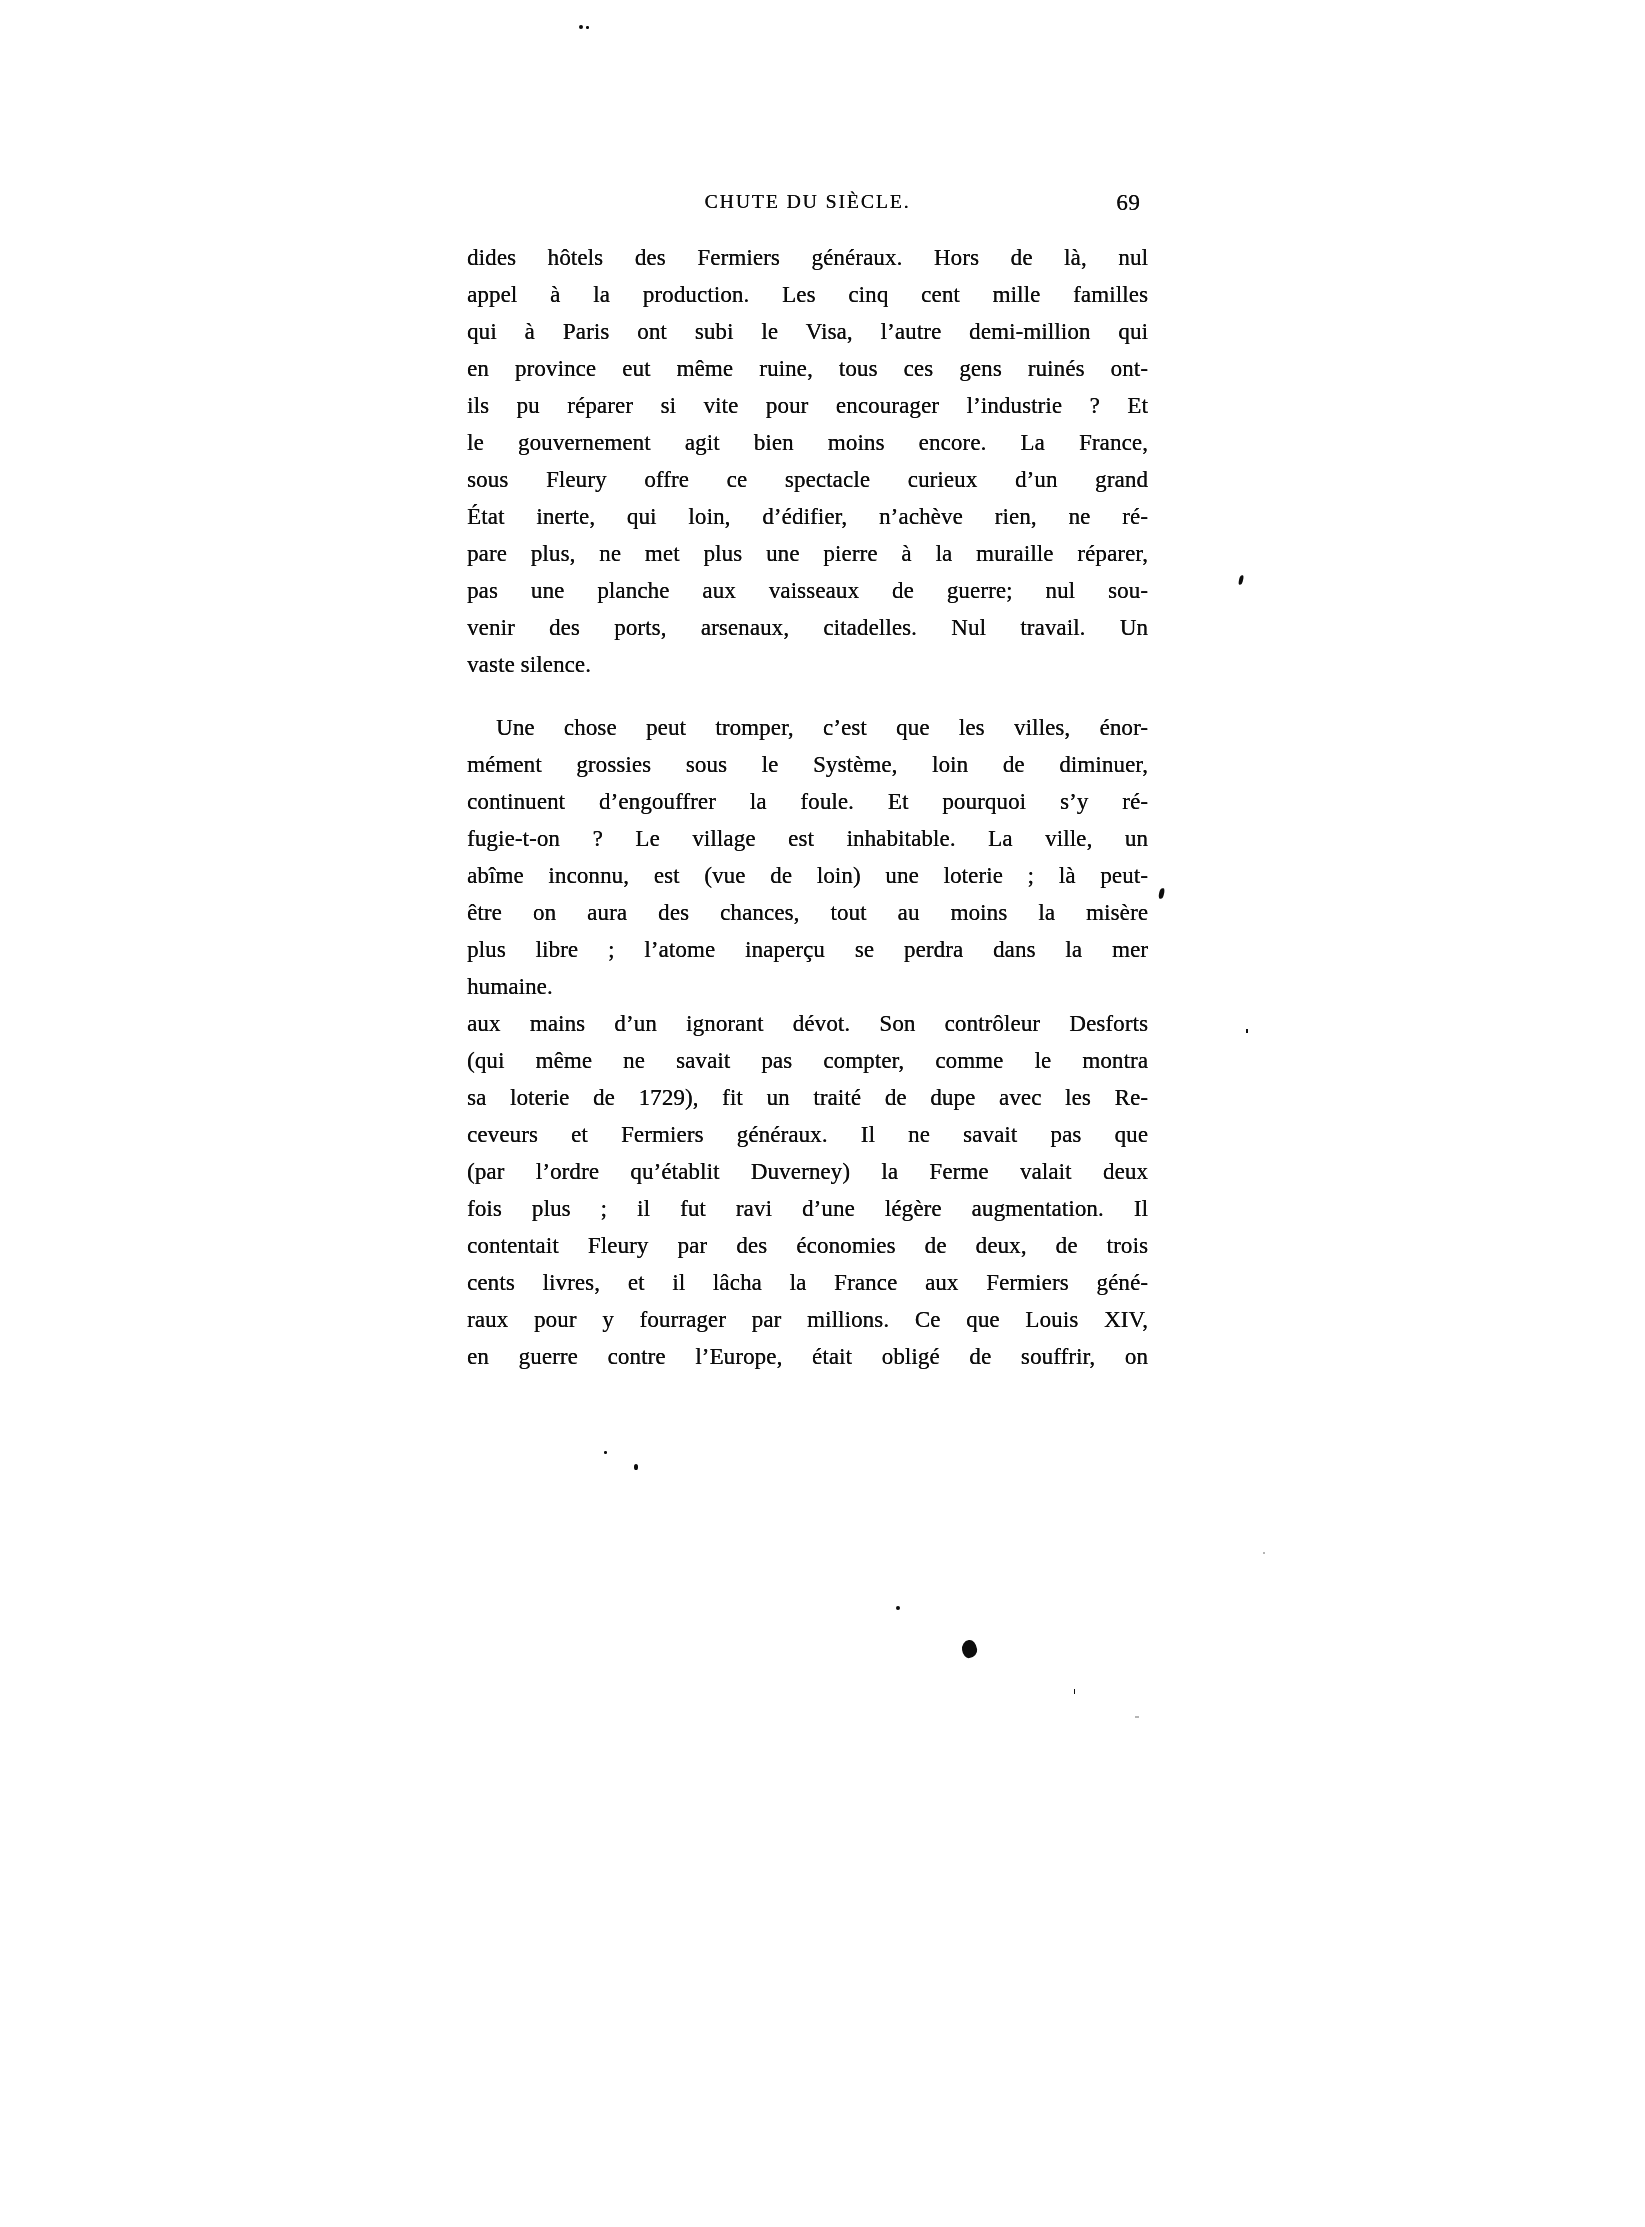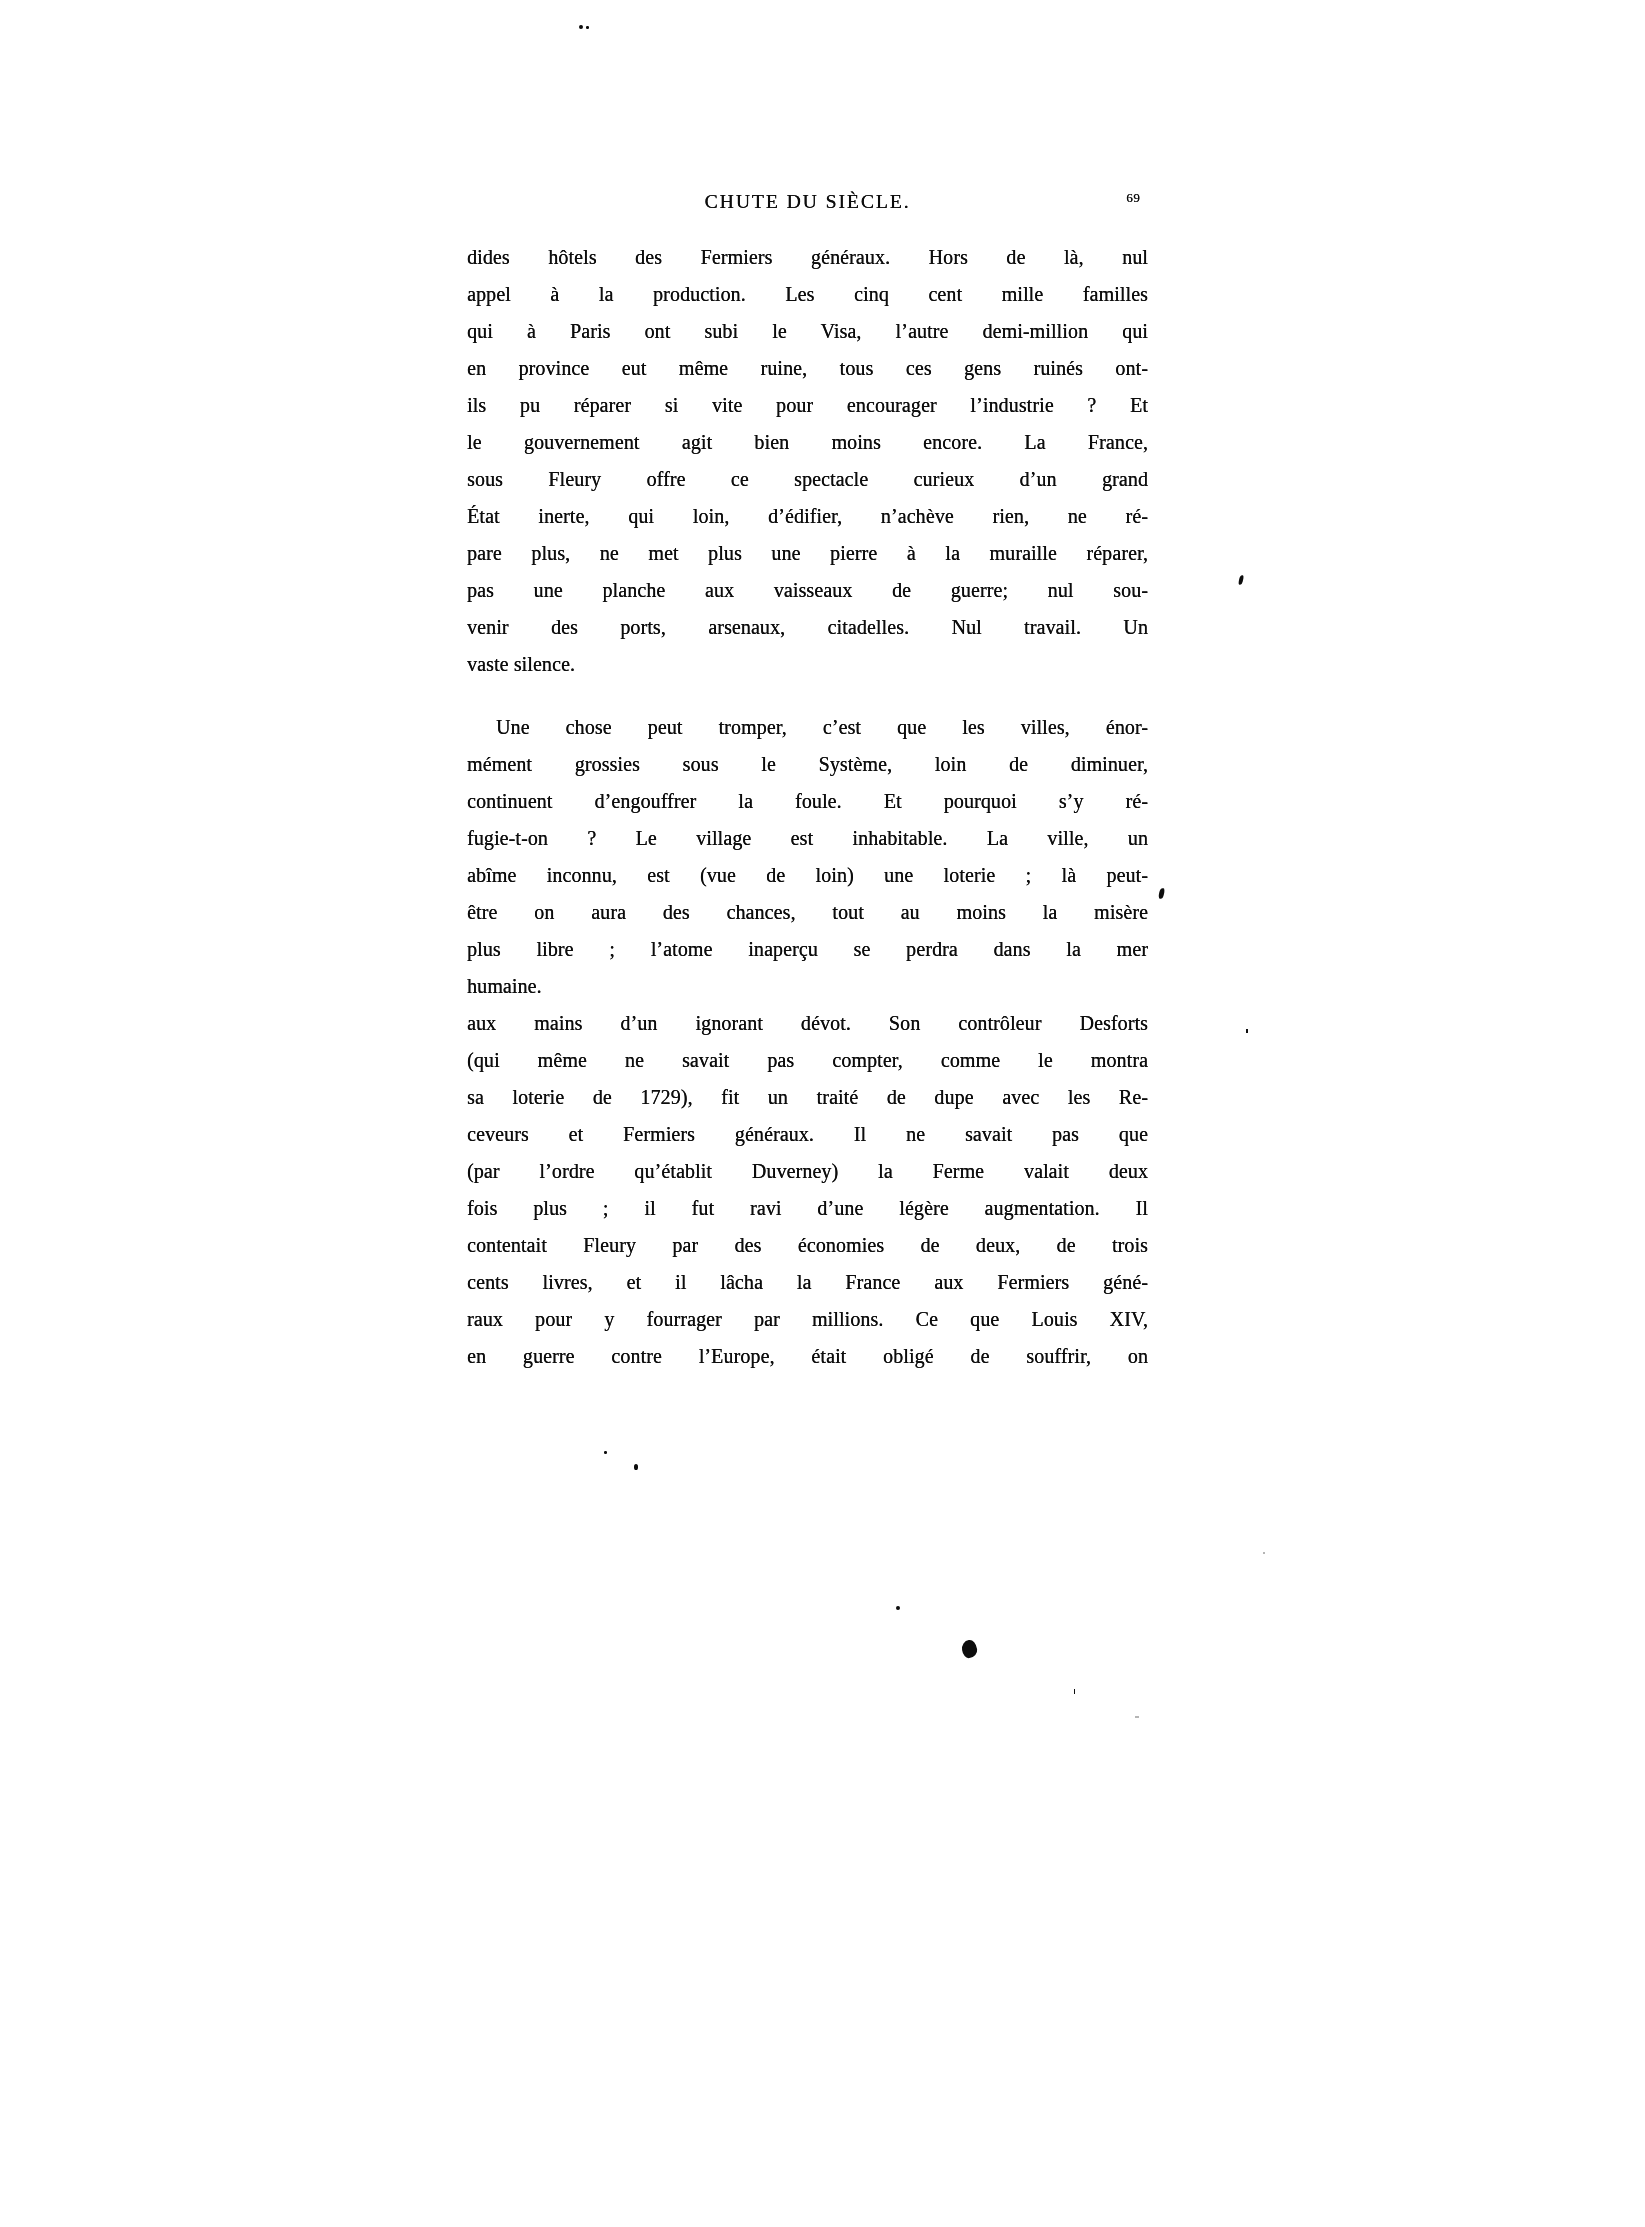--- a/index.html
+++ b/index.html
@@ -22,30 +22,30 @@
     font-size: 19.7px;
     letter-spacing: 1.9px;
     color: #0d0d0d;
     text-shadow: 0.2px 0 0 currentColor;
   }
   .pagenum {
     position: absolute;
     right: 7.6px;
     top: 0;
     letter-spacing: 0.6px;
-    font-size: 13px;
+    font-size: 23px;
   }
   .textblock {
     position: absolute;
     left: 467px;
     top: 239px;
     width: 681px;
   }
   .line {
-    font-size: 20px;
+    font-size: 23px;
     line-height: 37px;
     letter-spacing: 0.1px;
     text-align: justify;
     text-align-last: justify;
     white-space: normal;
     text-shadow: 0.2px 0 0 currentColor;
   }
   .line.end { text-align-last: left; }
   .line.indent { text-indent: 29px; margin-top: 26px; }
   

